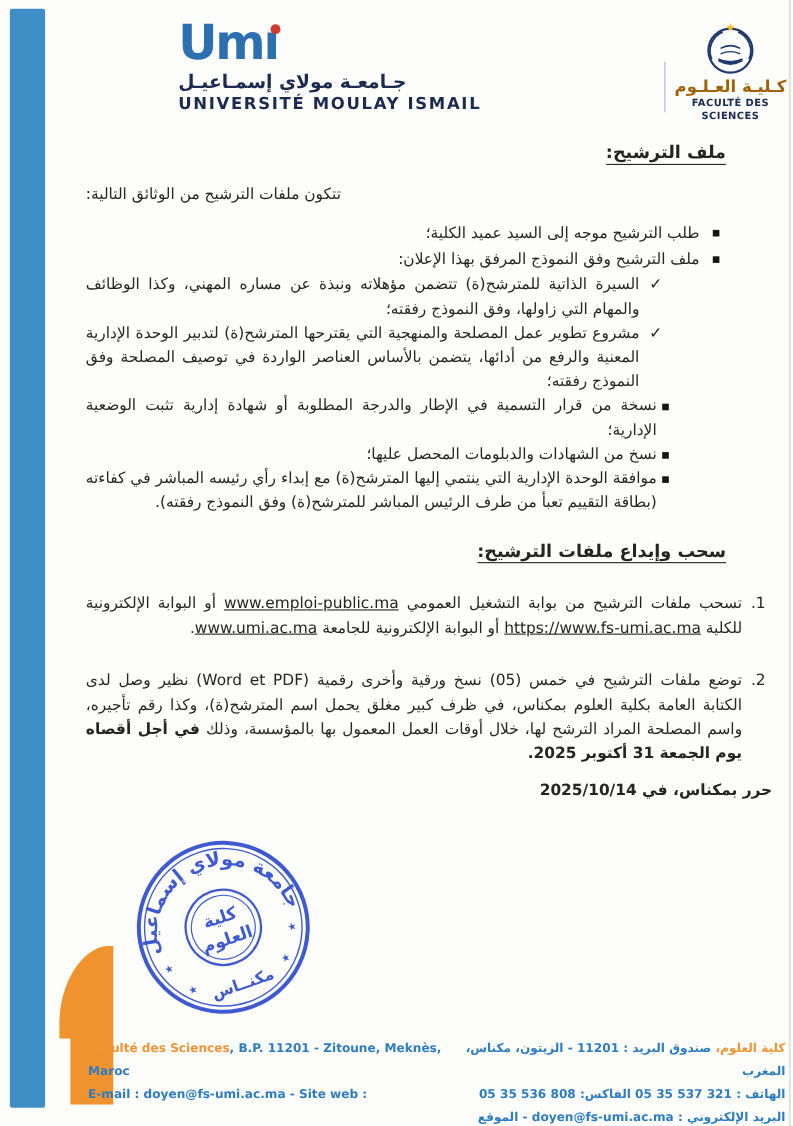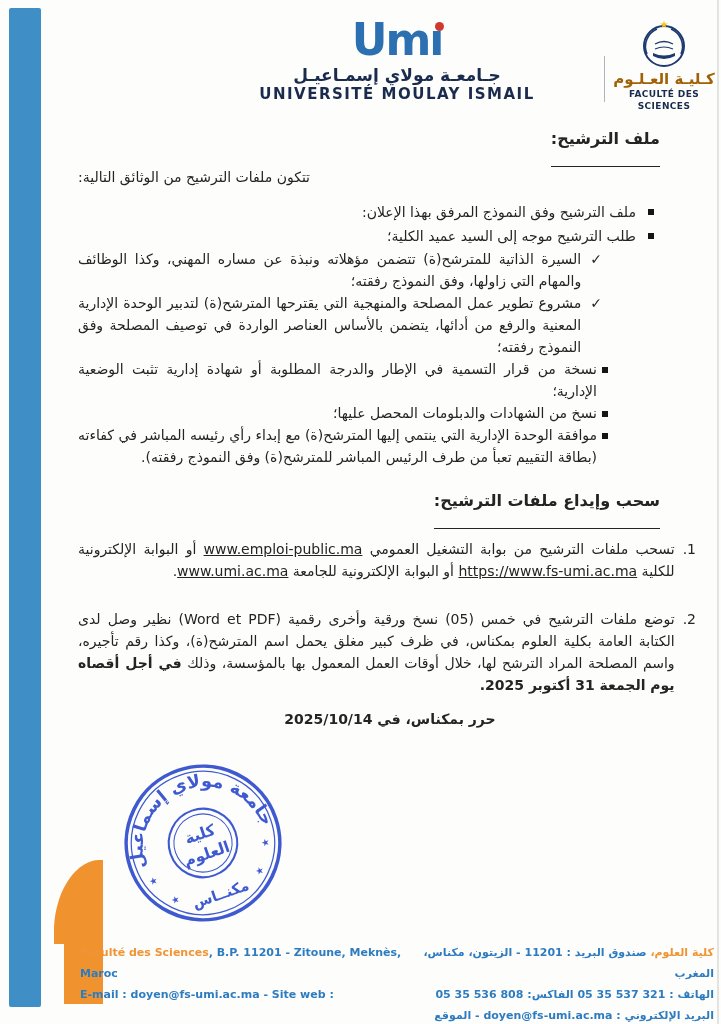--- a/index.html
+++ b/index.html
@@ -6,54 +6,54 @@
   .page{
     position:relative;width:721px;height:1024px;margin:0 auto;
     background:#fdfdfc;overflow:hidden;
     font-family:"DejaVu Sans",sans-serif;color:#242424;
   }
   
   .blue-bar{position:absolute;left:9px;top:8px;width:32px;height:999px;background:#3f8ec6;border-radius:2px;}
   .arch{position:absolute;left:46px;top:858px;width:62px;height:150px;}
   .edge-line{position:absolute;left:717px;top:0;width:2px;height:1024px;background:#e3e3e0;}
   
-  .umi-block{position:absolute;left:185px;top:18px;width:424px;text-align:center;}
+  .umi-block{position:absolute;left:162px;top:18px;width:424px;text-align:left;}
   .umi-logo{position:relative;display:inline-block;font-weight:bold;font-size:44px;line-height:44px;
     letter-spacing:-2px;color:#2c70b2;height:46px;}
   .umi-logo .ui{color:#2c70b2;}
   .idot{position:absolute;right:-2px;top:4px;width:9px;height:9px;border-radius:50%;background:#cf3a2e;}
   .univ-ar{font-size:17px;font-weight:bold;color:#1a2b4e;line-height:22px;}
   .univ-fr{font-size:15px;font-weight:bold;color:#1a2b4e;letter-spacing:1.5px;line-height:17px;}
   .vdiv{position:absolute;left:604px;top:56px;width:1px;height:46px;background:#aeb4bf;}
   .fac-block{position:absolute;left:608px;top:18px;width:112px;text-align:center;}
   .emblem{width:52px;height:52px;display:block;margin:0 auto;}
   .fac-ar{font-size:15px;font-weight:bold;color:#a16207;line-height:18px;}
   .fac-fr{font-size:9px;font-weight:bold;color:#1a2b4e;letter-spacing:.4px;line-height:12px;}
   
   .content{position:absolute;left:78px;top:118px;width:624px;direction:rtl;
     font-size:14px;line-height:22px;color:#242424;}
   .sec-title{margin:10px 42px 0 0;text-align:right;font-size:16px;font-weight:bold;line-height:22px;}
-  .sec-title>span{border-bottom:1.6px solid #242424;padding-bottom:18px;}
+  .sec-title>span{border-bottom:1.6px solid #242424;padding-bottom:1px;}
   .sec-title.t2{margin-top:22px;}
   .intro{margin:16px 44px 0 0;text-align:left;}
   ul{list-style:none;margin:0;padding:0;}
   ul.l1{margin:12px 48px 0 0;}
   ul.l1 li{display:flex;gap:12px;line-height:24px;}
   .sqm{flex:none;width:6px;height:6px;background:#151515;margin-top:9px;}
   ul.check{margin:0 100px 0 0;}
   ul.check li{display:flex;gap:9px;}
   .chk{flex:none;font-size:14px;line-height:22px;}
   ul.sq2{margin:0 94px 0 0;}
   ul.sq2 li{display:flex;gap:5px;}
   .li-text{flex:1;text-align:justify;}
   .num-item{display:flex;gap:8px;margin:26px 6px 0 0;}
   .num{flex:none;line-height:22px;}
   .lnk{text-decoration:underline;unicode-bidi:embed;}
   .num-item strong{font-weight:bold;}
-  .dateline{margin-top:12px;direction:rtl;text-align:center;font-weight:bold;}
+  .dateline{margin-top:12px;direction:rtl;text-align:right;font-weight:bold;}
   
   .stamp{position:absolute;left:120px;top:760px;width:166px;height:166px;
     transform:rotate(-19deg);opacity:.9;}
   .stamp text{font-family:"DejaVu Sans",sans-serif;font-weight:bold;fill:#2b49cc;}
   
   .footer-fr{position:absolute;left:80px;top:942px;width:340px;
     font-size:11px;font-weight:bold;color:#2e7cc0;line-height:21px;}
   .footer-ar{position:absolute;left:400px;top:942px;width:314px;direction:rtl;text-align:right;
     font-size:11px;font-weight:bold;color:#2e7cc0;line-height:21px;}
   .org-name{color:#f09434;}
@@ -95,25 +95,25 @@
 
   <div class="content">
 
     <div class="sec-title"><span>ملف الترشيح:</span></div>
 
     <p class="intro">تتكون ملفات الترشيح من الوثائق التالية:</p>
 
     <ul class="l1">
       <li>
         <span class="sqm"></span>
-        <span class="li-text">ملف الترشيح وفق النموذج المرفق بهذا الإعلان:</span>
+        <span class="li-text">طلب الترشيح موجه إلى السيد عميد الكلية؛</span>
       </li>
       <li>
         <span class="sqm"></span>
-        <span class="li-text">طلب الترشيح موجه إلى السيد عميد الكلية؛</span>
+        <span class="li-text">ملف الترشيح وفق النموذج المرفق بهذا الإعلان:</span>
       </li>
     </ul>
 
     <ul class="check">
       <li>
         <span class="chk">✓</span>
         <span class="li-text">السيرة الذاتية للمترشح(ة) تتضمن مؤهلاته ونبذة عن مساره المهني، وكذا الوظائف والمهام التي زاولها، وفق النموذج رفقته؛</span>
       </li>
       <li>
         <span class="chk">✓</span>

